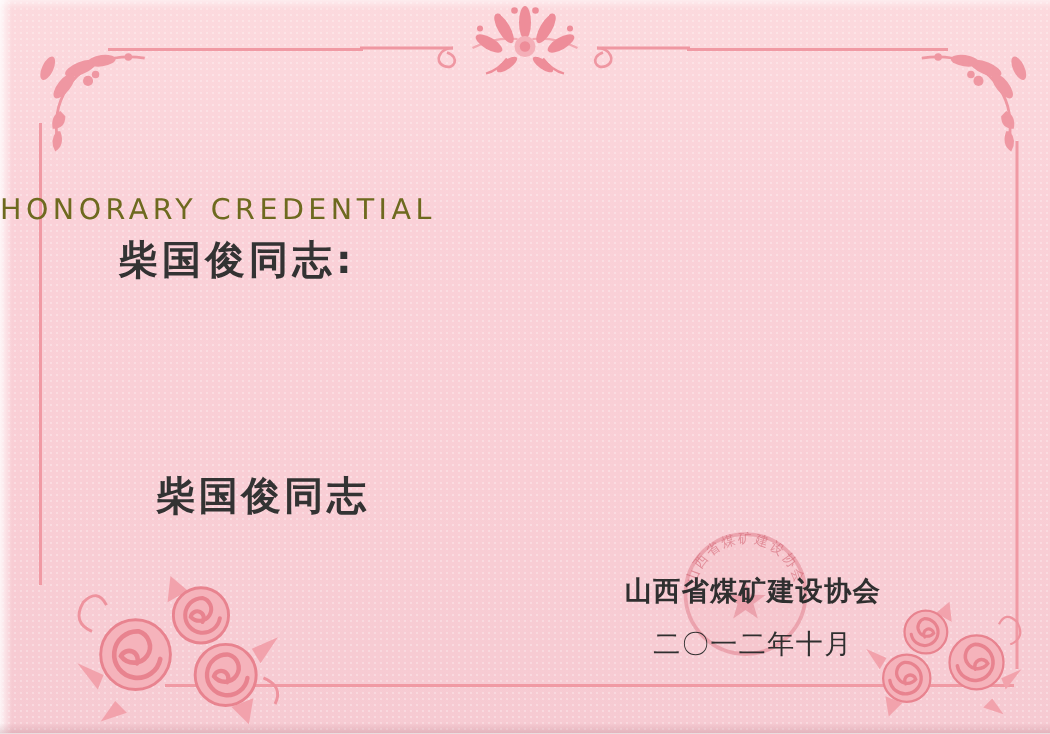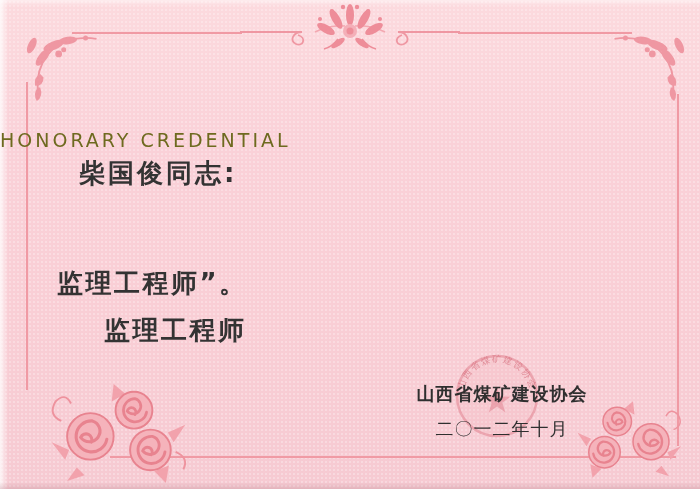--- a/index.html
+++ b/index.html
@@ -163,22 +163,21 @@
         <circle r="21" fill="#f5b3bb"></circle>
           <circle r="21" fill="none" stroke="#e8838f" stroke-width="2"></circle>
         <path d="M15,2 A14,14 0 1,1 2,-14 A9.5,9.5 0 1,1 -8,1 A5,5 0 1,1 1,5" fill="none" stroke="#e8838f" stroke-width="3" stroke-linecap="round"></path>
       </g>
     </g>
   </svg>
 
   <div class="subtitle">HONORARY CREDENTIAL</div>
 
   <div class="bodytext recipient">柴国俊同志:</div>
-  <div class="bodytext pline2">监理工程师”。</div>
-  <div class="bodytext pline3">监理工程师</div>
+  <div class="bodytext pline3">柴国俊同志</div>
 
   <svg class="sealbox" viewBox="0 0 94 94">
     <circle cx="47" cy="47" r="40" fill="rgba(244,170,180,0.14)" stroke="rgba(224,123,138,0.5)" stroke-width="2.5"></circle>
     <defs>
         <path id="sealArcPath" d="M13,47 a34,34 0 0,1 68,0"></path>
       </defs>
     <text font-size="9" fill="rgba(210,100,115,0.6)" letter-spacing="1.5" font-family="DejaVu Sans, sans-serif">
       <textPath href="#sealArcPath" startOffset="6%">山西省煤矿建设协会</textPath>
     </text>
     <polygon points="47,38 50.3,47.5 60.3,47.7 52.3,53.7 55.2,63.3 47,57.6 38.8,63.3 41.7,53.7 33.7,47.7 43.7,47.5" fill="rgba(224,123,138,0.5)"></polygon>

